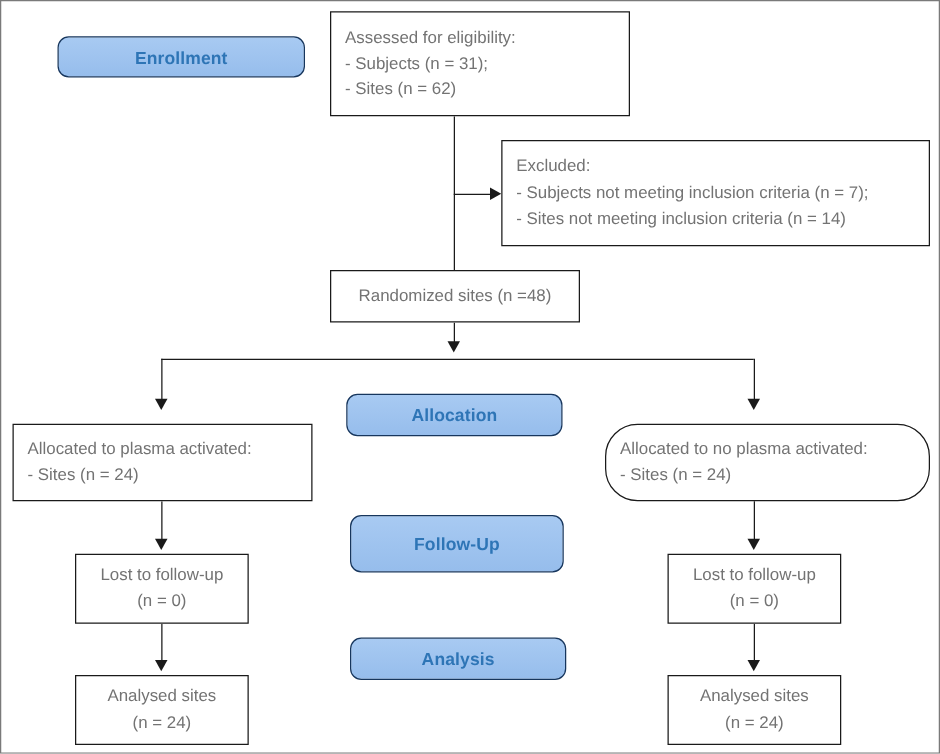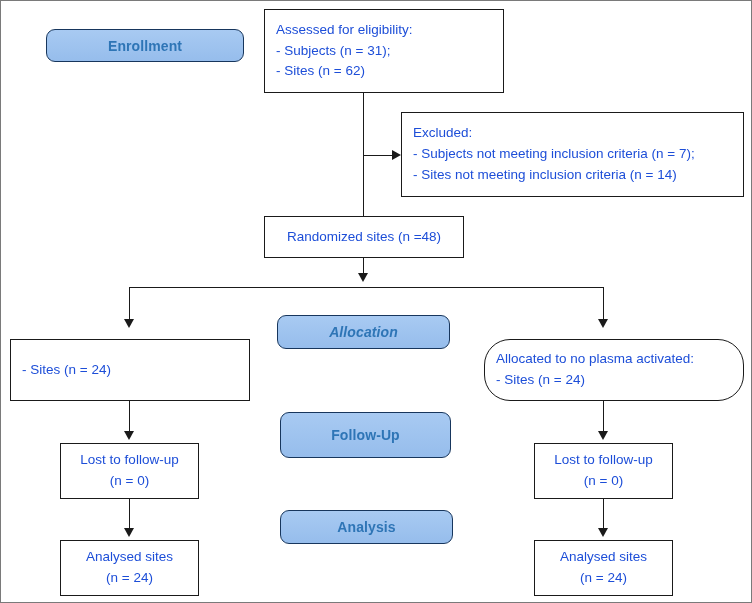--- a/index.html
+++ b/index.html
@@ -19,21 +19,21 @@
     box-sizing: border-box;
     border: 1px solid #7a7a7a;
     overflow: hidden;
   }
   
   .box {
     position: absolute;
     box-sizing: border-box;
     border: 1.6px solid #1a1a1a;
     background: #ffffff;
-    color: #1d4ed8;
+    color: #737373;
     font-size: 13.5px;
     line-height: 1.55;
     display: flex;
     flex-direction: column;
     justify-content: center;
     z-index: 3;
   }
   .box .line {
     display: block;
     white-space: nowrap;
@@ -130,25 +130,26 @@
   <div class="arrow-down" style="left:357px; top:272px;"></div>
 
   <div class="hline" style="left:128px; top:286px; width:474px;"></div>
 
   <div class="vline" style="left:128px; top:286px; height:38px;"></div>
   <div class="arrow-down" style="left:123px; top:318px;"></div>
 
   <div class="vline" style="left:602px; top:286px; height:38px;"></div>
   <div class="arrow-down" style="left:597px; top:318px;"></div>
 
-  <div class="pill" style="left:276px; top:314px; width:173px; height:34px;font-style:italic;">
+  <div class="pill" style="left:276px; top:314px; width:173px; height:34px;">
     <span>Allocation</span>
   </div>
 
   <div class="box left-align" style="left:9px; top:338px; width:240px; height:62px;">
+    <span class="line">Allocated to plasma activated:</span>
     <span class="line">- Sites (n = 24)</span>
   </div>
 
   <div class="box left-align" style="left:483px; top:338px; width:260px; height:62px;border-radius:26px;">
     <span class="line">Allocated to no plasma activated:</span>
     <span class="line">- Sites (n = 24)</span>
   </div>
 
   <div class="vline" style="left:128px; top:400px; height:36px;"></div>
   <div class="arrow-down" style="left:123px; top:430px;"></div>

